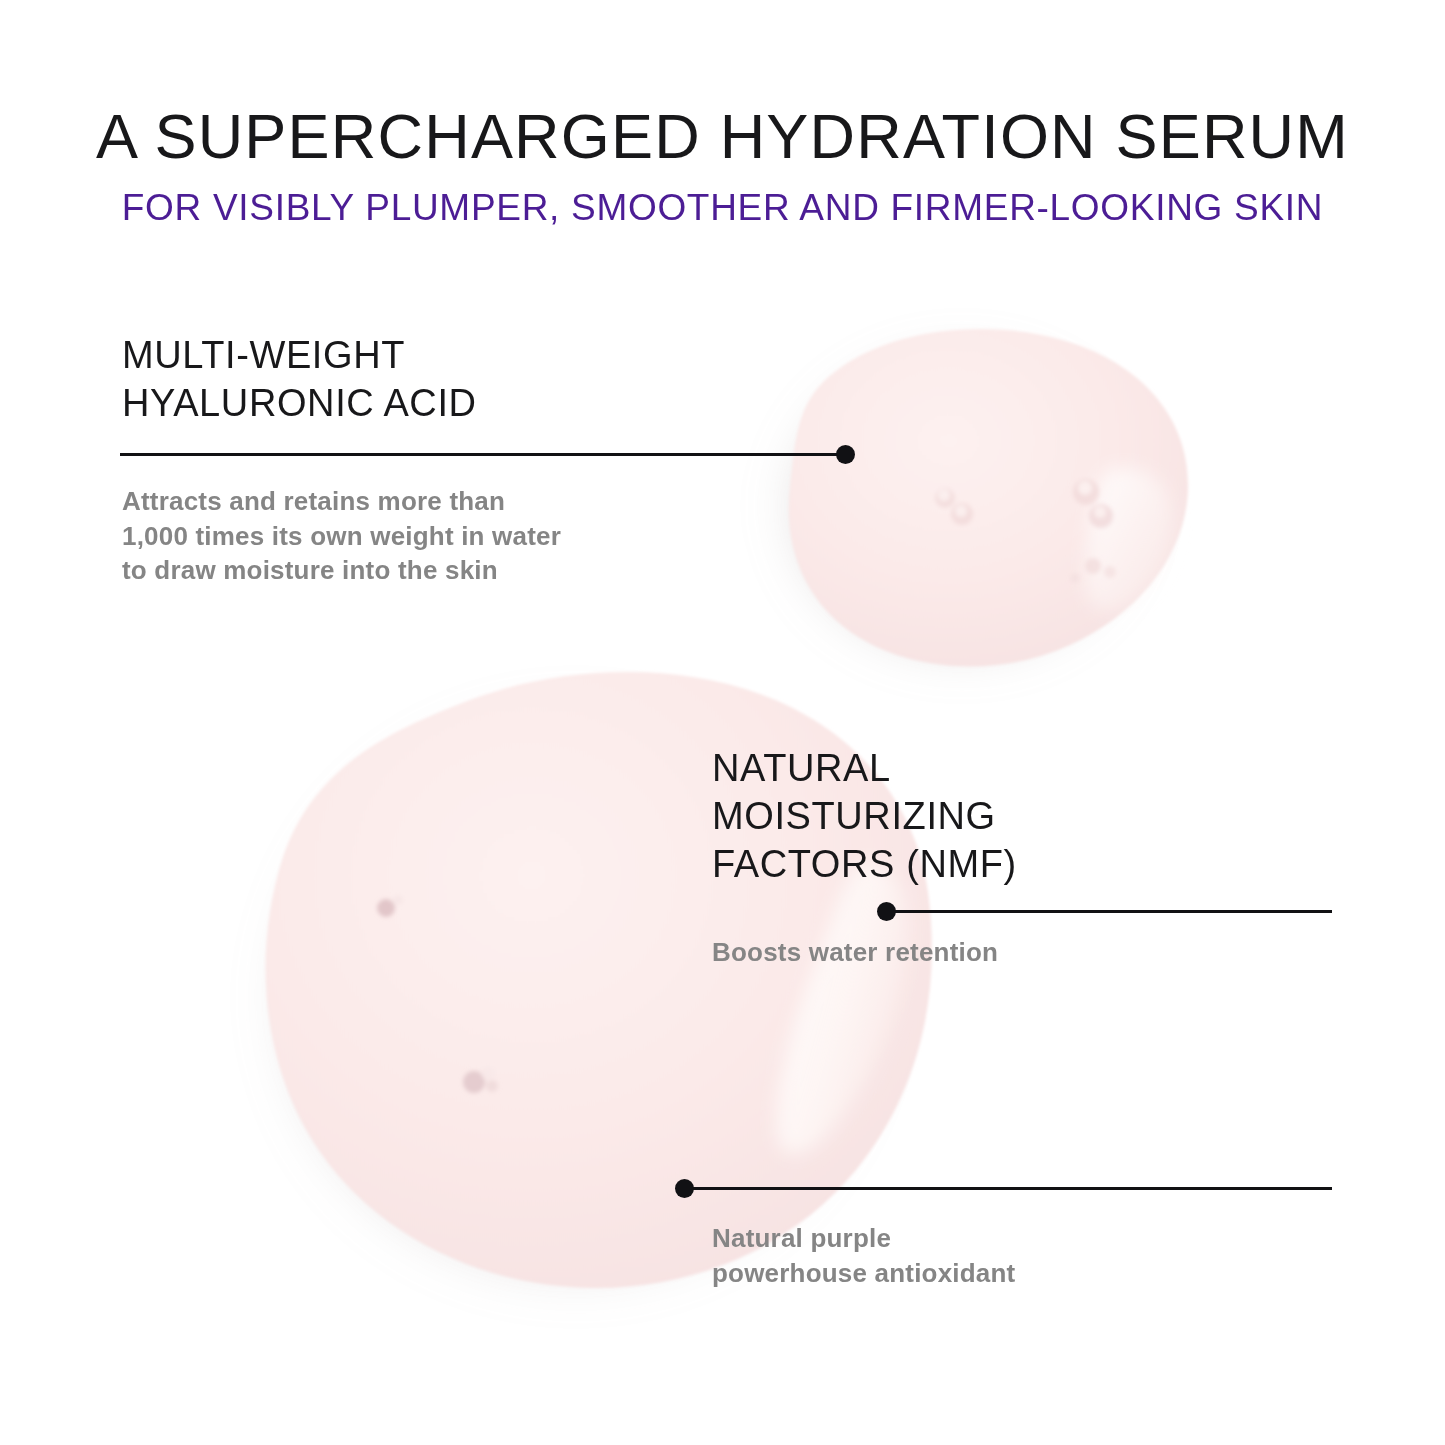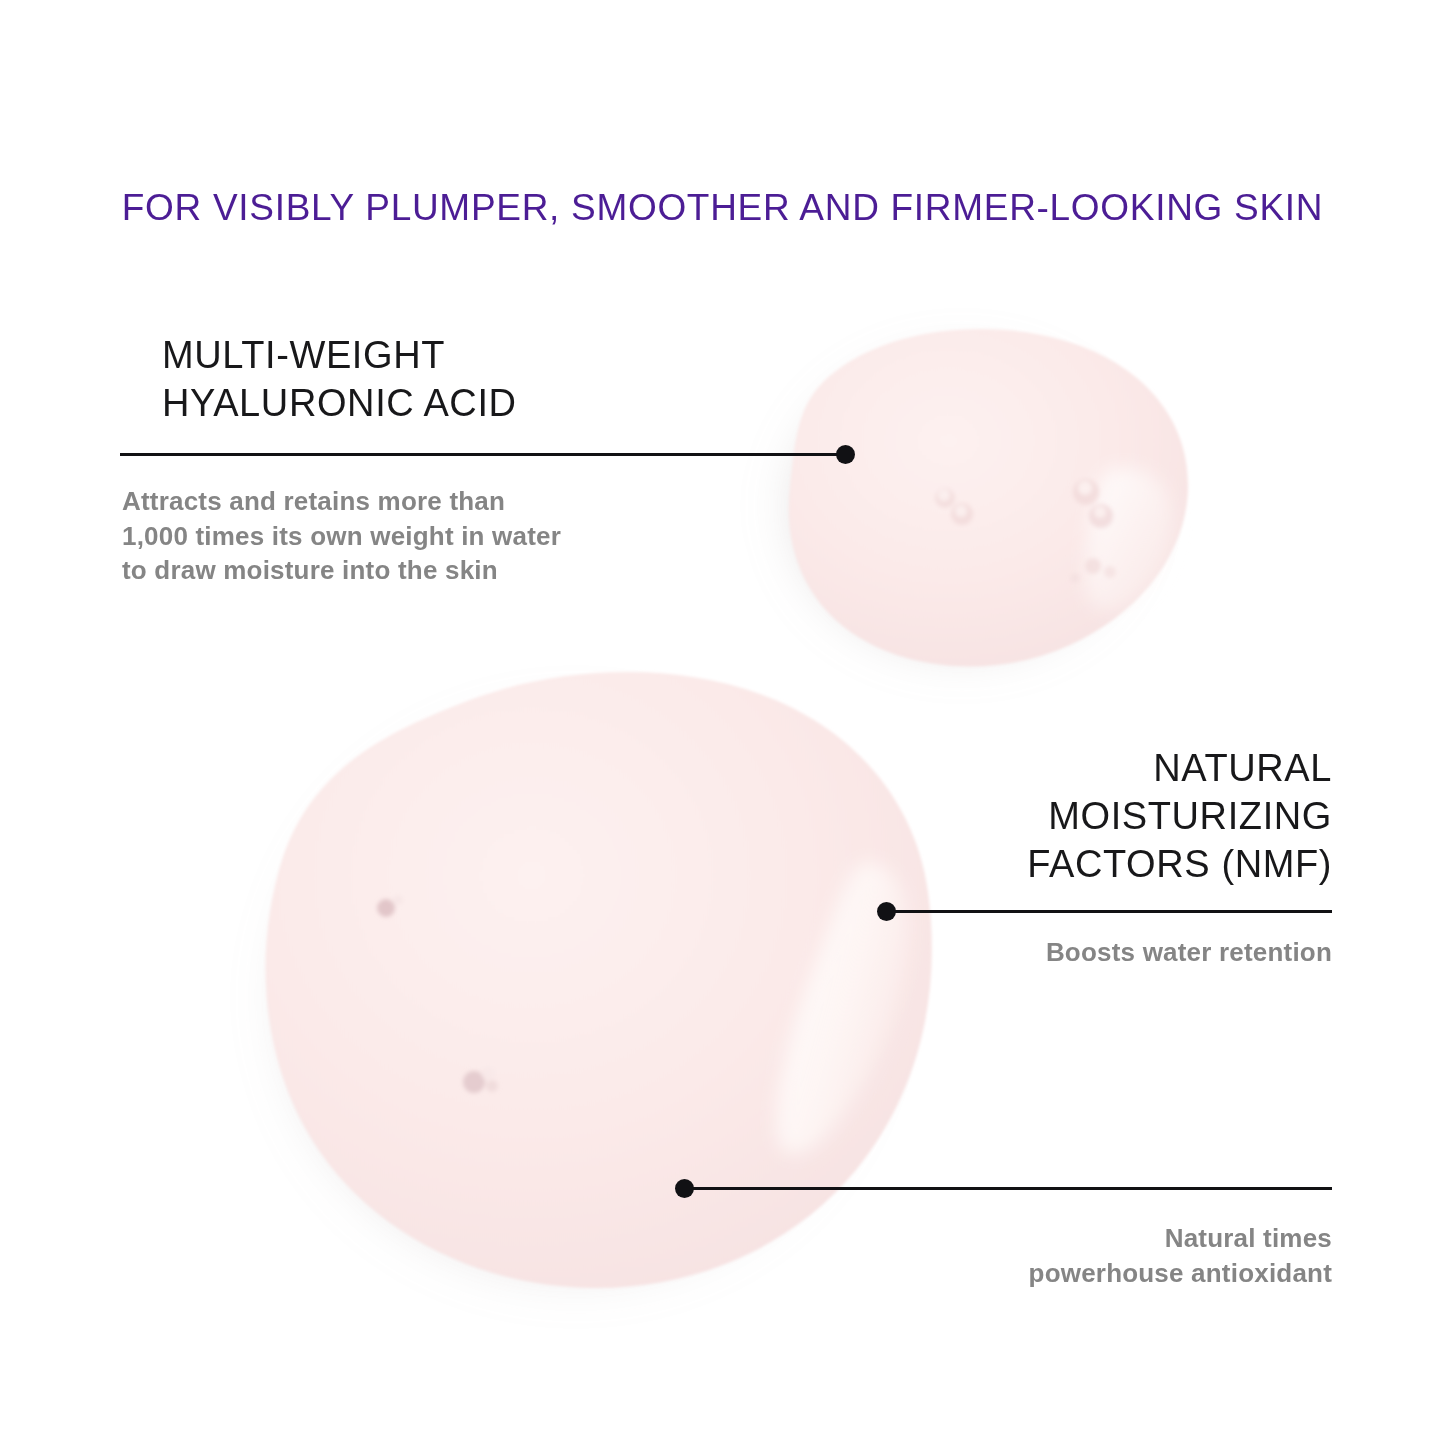--- a/index.html
+++ b/index.html
@@ -59,34 +59,33 @@
 
   
   .callout-title {
     position: absolute;
     font-size: 38px;
     letter-spacing: 0.6px;
     color: #18181a;
     font-weight: 400;
     line-height: 1.26;
     white-space: pre-line;
-    margin-left: 40px;
   }
   .callout-body {
     position: absolute;
     font-size: 26px;
     letter-spacing: 0.2px;
     color: #858585;
     font-weight: 700;
     line-height: 1.33;
     white-space: pre-line;
   }
 
   .cl-left  { text-align: left; }
-  .cl-right { text-align: right; }
+  .cl-right { }
 
   
   #ha-title { left: 122px;  top: 332px; width: 620px; }
   #ha-body  { left: 122px;  top: 484px; width: 640px; }
 
   
   #nmf-title { right: 113px; top: 745px;  width: 620px; }
   #nmf-body  { right: 113px; top: 935px;  width: 620px; }
 
   
@@ -220,35 +219,36 @@
         <circle cx="398" cy="900" r="5" fill="#f6e6e6" opacity="0.8"></circle>
       </g>
       <g filter="url(#blurTiny)">
         <circle cx="474" cy="1082" r="11" fill="#dcbfc3" opacity="0.7"></circle>
         <circle cx="488" cy="1073" r="7" fill="#f7e8e8" opacity="0.8"></circle>
         <circle cx="492" cy="1086" r="6" fill="#e9d2d4" opacity="0.6"></circle>
       </g>
     </g>
   </svg>
 
+  <div class="headline">A SUPERCHARGED HYDRATION SERUM</div>
   <div class="subhead">FOR VISIBLY PLUMPER, SMOOTHER AND FIRMER-LOOKING SKIN</div>
 
   <div class="callout-title cl-left" id="ha-title">MULTI-WEIGHT
 HYALURONIC ACID</div>
   <div class="leader" id="ha-line"></div>
   <div class="dot" id="ha-dot"></div>
   <div class="callout-body cl-left" id="ha-body">Attracts and retains more than
 1,000 times its own weight in water
 to draw moisture into the skin</div>
 
   <div class="callout-title cl-right" id="nmf-title">NATURAL
 MOISTURIZING
 FACTORS (NMF)</div>
   <div class="leader" id="nmf-line"></div>
   <div class="dot" id="nmf-dot"></div>
   <div class="callout-body cl-right" id="nmf-body">Boosts water retention</div>
 
   <div class="leader" id="berry-line"></div>
   <div class="dot" id="berry-dot"></div>
-  <div class="callout-body cl-right" id="berry-body">Natural times
+  <div class="callout-body cl-right" id="berry-body">Natural purple
 powerhouse antioxidant</div>
 
 </div>
 
 </body></html>

